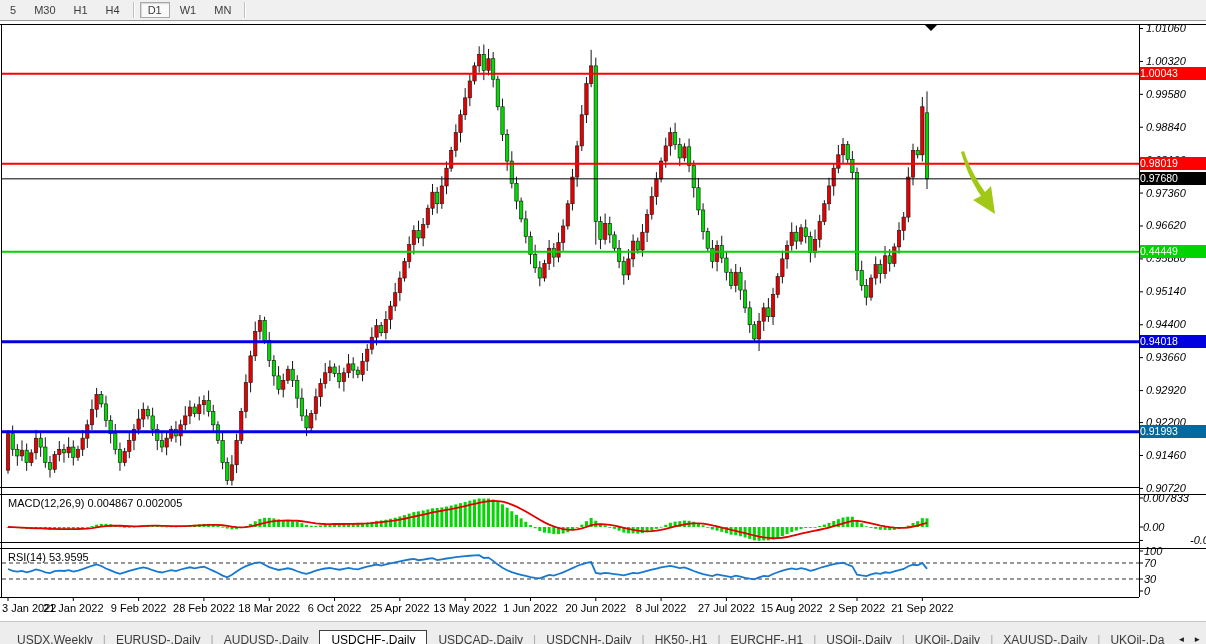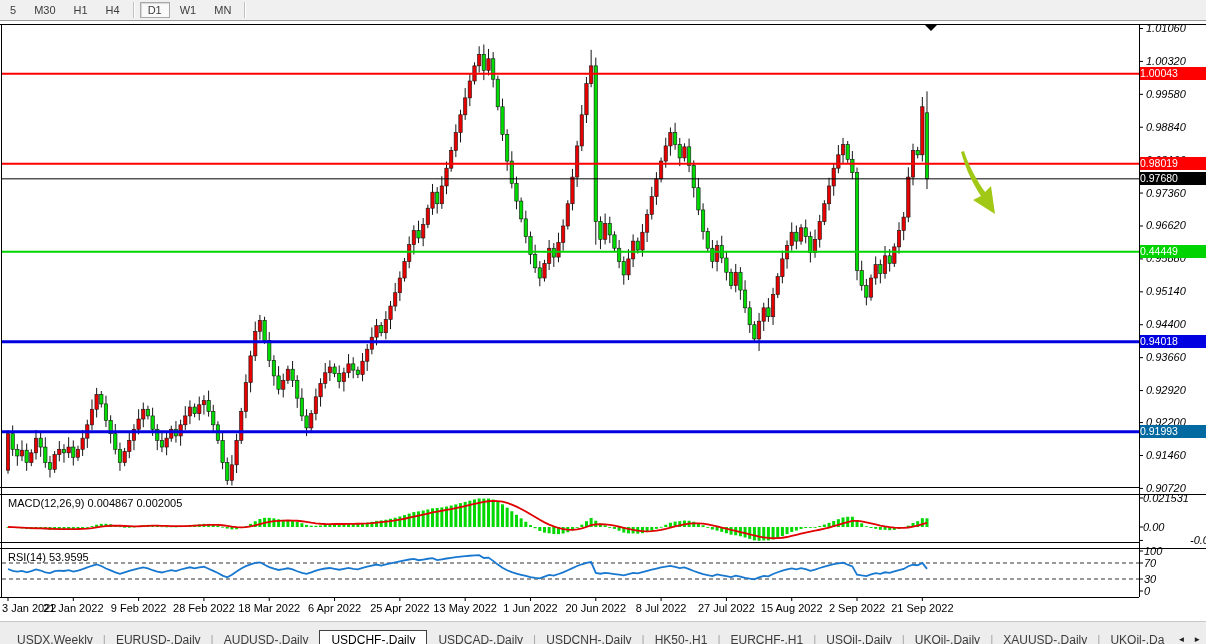--- a/index.html
+++ b/index.html
@@ -730,39 +730,39 @@
       <div class="px-label" style="top:186.57599999999965px">0.97360</div>
       <div class="px-label" style="top:219.4912px">0.96620</div>
       <div class="px-label" style="top:252.40639999999985px">0.95880</div>
       <div class="px-label" style="top:285.32159999999965px">0.95140</div>
       <div class="px-label" style="top:318.23679999999996px">0.94400</div>
       <div class="px-label" style="top:351.1519999999998px">0.93660</div>
       <div class="px-label" style="top:384.0671999999996px">0.92920</div>
       <div class="px-label" style="top:416.09279999999956px">0.92200</div>
       <div class="px-label" style="top:449.00799999999987px">0.91460</div>
       <div class="px-label" style="top:481.9231999999997px">0.90720</div>
-      <div class="px-label" style="top:491.9929527px;left:1143px">0.021531</div>
+      <div class="px-label" style="top:491.9929527px;left:1143px">0.007833</div>
       <div class="px-label" style="top:521px;left:1143px">0.00</div>
       <div class="px-label" style="top:534.4475916px;left:1190px">-0.00725</div>
       <div class="px-label" style="top:545px;left:1144px">100</div>
       <div class="px-label" style="top:557px;left:1144px">70</div>
       <div class="px-label" style="top:573px;left:1144px">30</div>
       <div class="px-label" style="top:585px;left:1144px">0</div>
       <div class="badge" style="top:67.23616000000005px;background:#ff0000">1.00043</div>
       <div class="badge" style="top:157.2636799999997px;background:#ff0000">0.98019</div>
       <div class="badge" style="top:172.34239999999974px;background:#000000">0.97680</div>
       <div class="badge" style="top:245.15615999999972px;background:#00d400">0.44449</div>
       <div class="badge" style="top:335.22815999999966px;background:#0000e0">0.94018</div>
       <div class="badge" style="top:425.3001599999996px;background:#0369a1">0.91993</div>
       <div class="date-label first" style="left:2px">3 Jan 2022</div>
       <div class="date-label" style="left:73.31px">21 Jan 2022</div>
       <div class="date-label" style="left:138.62px">9 Feb 2022</div>
       <div class="date-label" style="left:203.93px">28 Feb 2022</div>
       <div class="date-label" style="left:269.24px">18 Mar 2022</div>
-      <div class="date-label" style="left:334.55px">6 Apr 2022</div>
+      <div class="date-label" style="left:334.55px">6 Oct 2022</div>
       <div class="date-label" style="left:399.86px">25 Apr 2022</div>
       <div class="date-label" style="left:465.17px">13 May 2022</div>
       <div class="date-label" style="left:530.48px">1 Jun 2022</div>
       <div class="date-label" style="left:595.79px">20 Jun 2022</div>
       <div class="date-label" style="left:661.1px">8 Jul 2022</div>
       <div class="date-label" style="left:726.41px">27 Jul 2022</div>
       <div class="date-label" style="left:791.72px">15 Aug 2022</div>
       <div class="date-label" style="left:857.03px">2 Sep 2022</div>
       <div class="date-label" style="left:922.34px">21 Sep 2022</div>
     </div>

